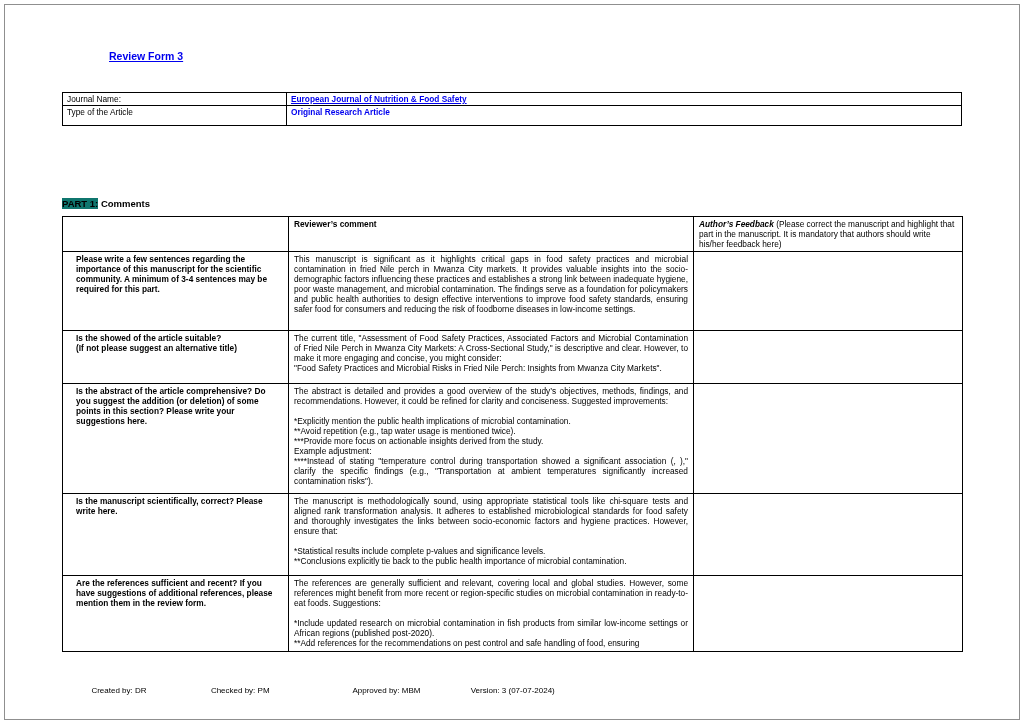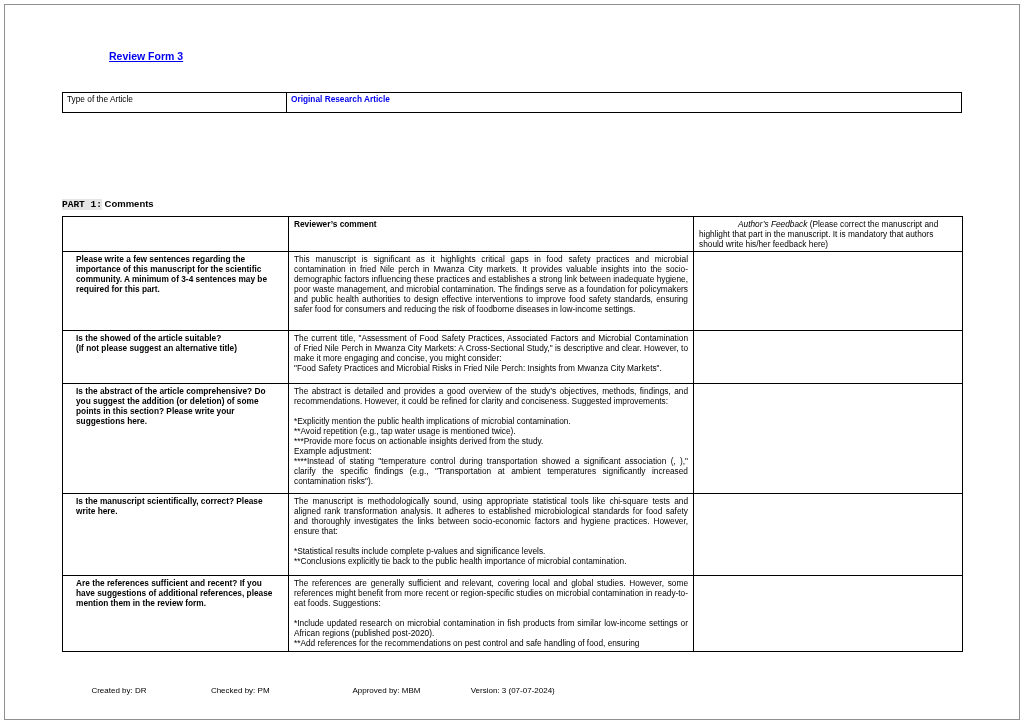--- a/index.html
+++ b/index.html
@@ -26,32 +26,32 @@
     font-size:8.3px; line-height:10px; padding:1px 4px;
   }
 
   .header-table col.hl1 { width:224px; }
   .link-blue { color:#0000EE; font-weight:bold; text-decoration:underline; }
   .blue-bold { color:#0000EE; font-weight:bold; }
   .bold { font-weight:bold; }
   .ms-title { font-weight:bold; }
 
   .part-heading { position:absolute; left:62px; top:198px; font-size:9.5px; font-weight:bold; }
-  .hl { background:#e5e5e5;font-family:Liberation Mono, monospace; }
+  .hl { background:#0f766e; }
 
   .comments-table col.c1 { width:226px; }
   .comments-table col.c2 { width:405px; }
   .comments-table col.c3 { width:269px; }
 
   .q { font-weight:bold; white-space:pre-line; padding:2px 8px 2px 13px; }
   .c { text-align:justify; white-space:pre-line; padding:2px 5px; }
   .fb { }
   .hdr-rc { font-weight:bold; padding:2px 5px; }
   .hdr-af { padding:2px 5px; }
-  .af-bold { font-weight:normal; font-style:italic;margin-left:39px; }
+  .af-bold { font-weight:bold; font-style:italic; }
   .af-note { }
 
   tr.hdr-row { height:30px; }
   tr.r0 { height:79px; }
   tr.r1 { height:53px; }
   tr.r2 { height:110px; }
   tr.r3 { height:82px; }
   tr.r4 { height:76px; }
 
   tr.h0 { height:13px; }
@@ -70,20 +70,26 @@
   <div class="frame"></div>
 
   <div class="doc-title">Review Form 3</div>
 
   <table class="header-table">
     <colgroup>
         <col class="hl1">
         <col>
       </colgroup>
     <tbody>
+        <tr class="h0">
+      <td>Journal Name:</td>
+      <td>
+        <span class="link-blue">European Journal of Nutrition &amp; Food Safety</span>
+      </td>
+    </tr>
     <tr class="h3">
       <td>Type of the Article</td>
       <td>
         <span class="blue-bold">Original Research Article</span>
       </td>
     </tr>
   </tbody>
     </table>
 
   <div class="part-heading">

